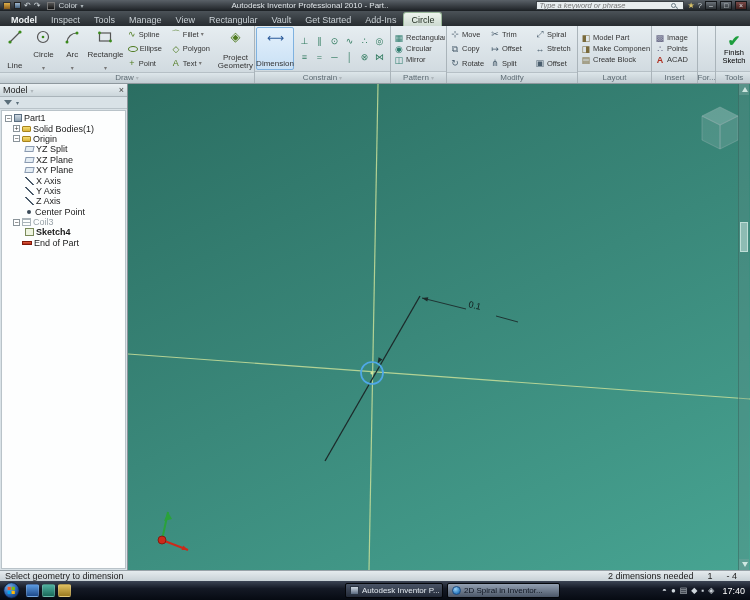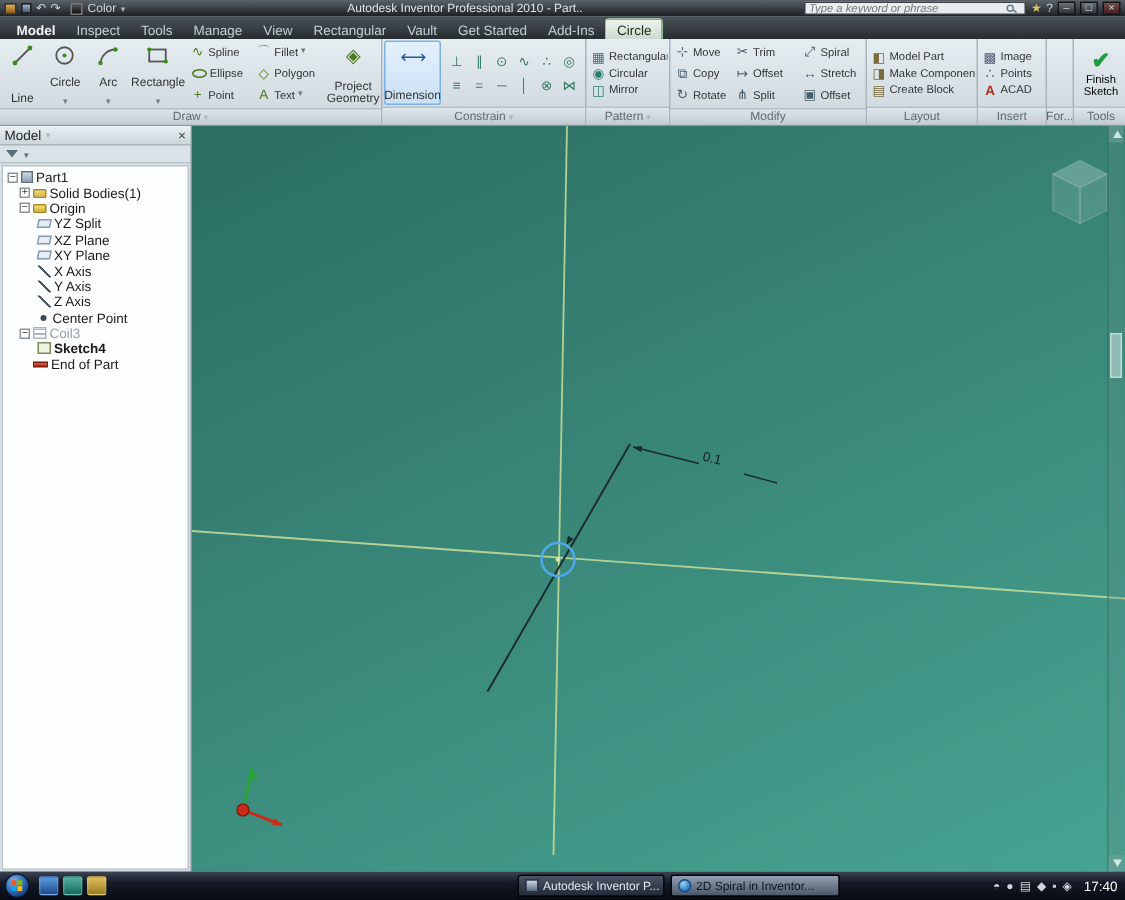--- a/index.html
+++ b/index.html
@@ -507,20 +507,28 @@
         </g>
       </svg>
       <div class="vscroll">
         <div class="vs-arrow up"></div>
         <div class="vthumb"></div>
         <div class="vs-arrow down"></div>
       </div>
     </div>
   </div>
 
+  <div class="statusbar">
+    <span>Select geometry to dimension</span>
+    <span class="sb-right">
+      <span>2 dimensions needed</span>
+      <span>1</span>
+      <span>- 4</span>
+    </span>
+  </div>
 
   <div class="taskbar">
     <svg class="orb" width="17" height="17" viewBox="0 0 17 17">
       <defs>
         <radialGradient id="og" cx="35%" cy="30%" r="80%">
           <stop offset="0%" stop-color="#7ab4e8"></stop>
             <stop offset="60%" stop-color="#2a62b0"></stop>
             <stop offset="100%" stop-color="#0e2a5e"></stop>
         </radialGradient>
       </defs>

